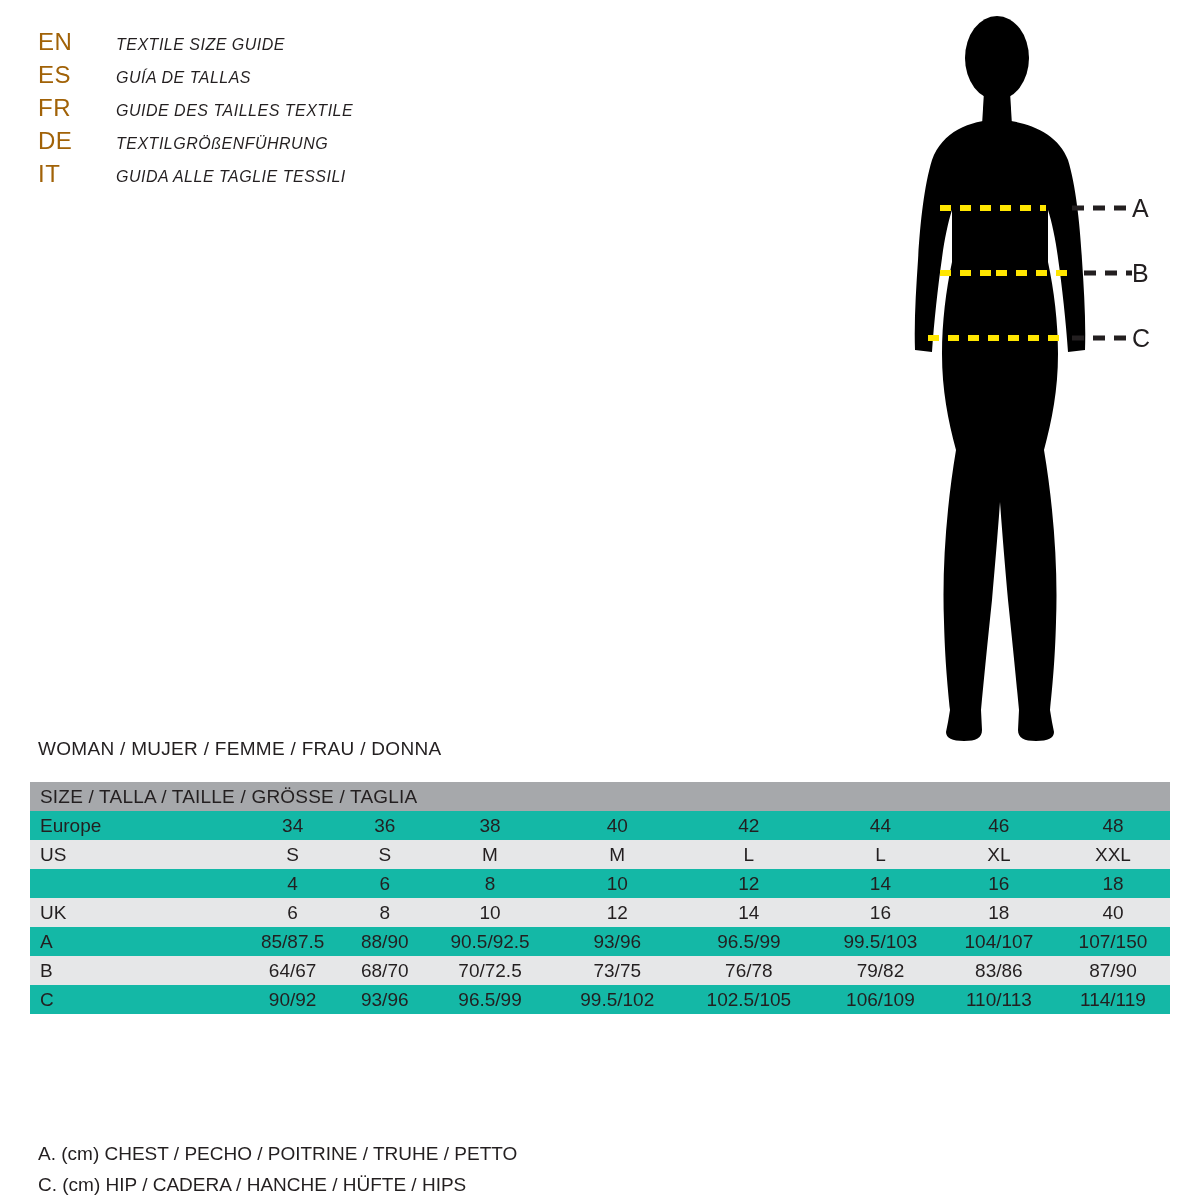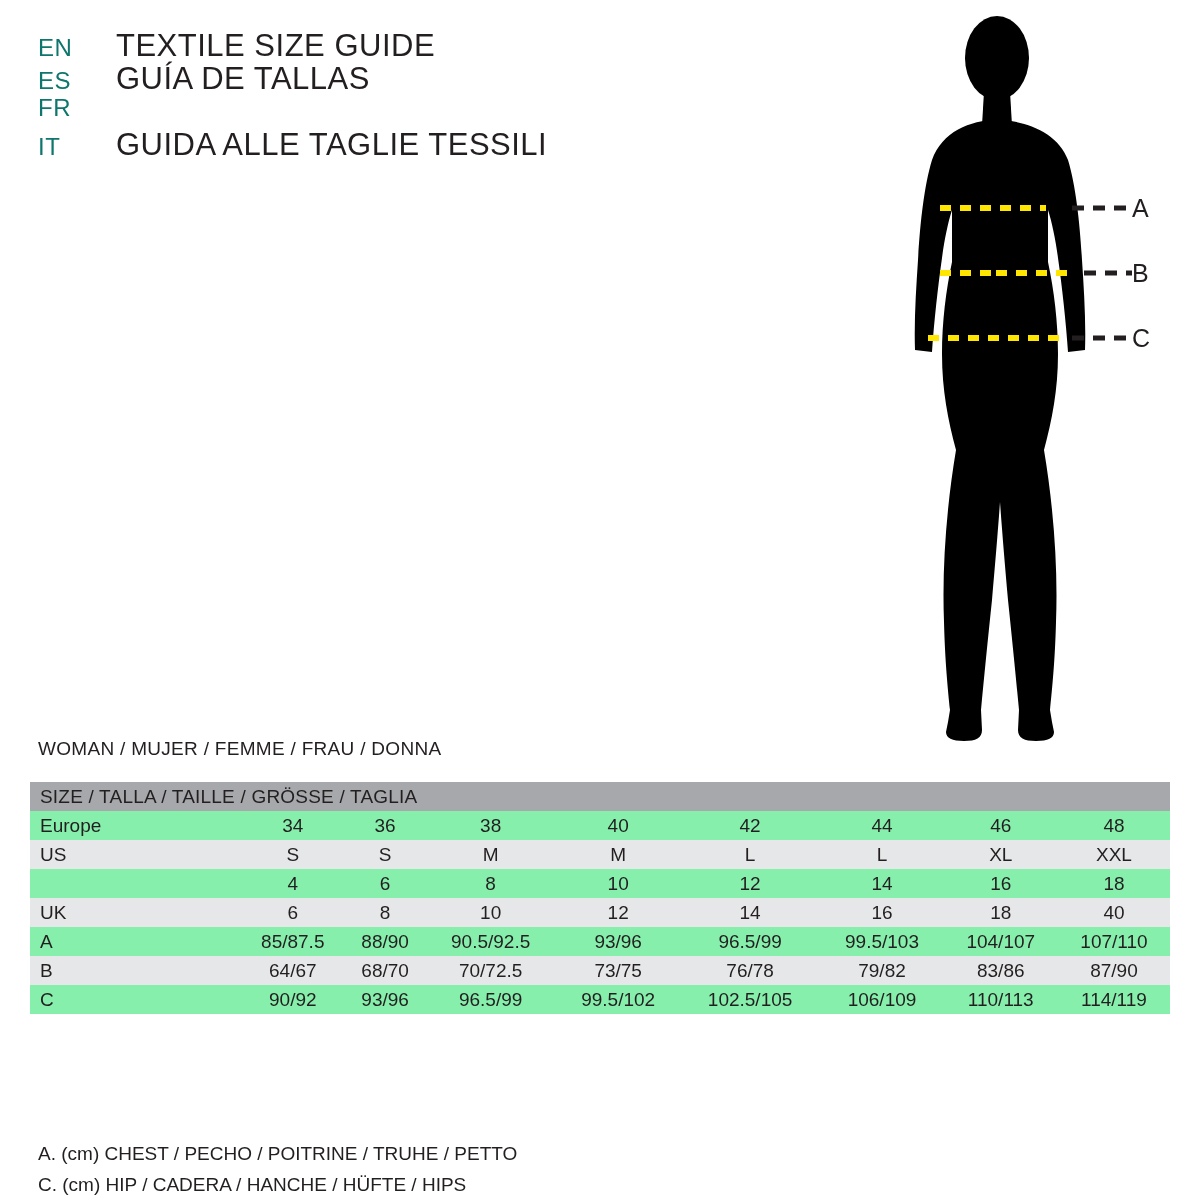--- a/index.html
+++ b/index.html
@@ -25,28 +25,29 @@
   }
   .lang-row {
     display: flex;
     align-items: baseline;
     height: 33px;
   }
   .lang-code {
     width: 78px;
     font-size: 24px;
     letter-spacing: 0.5px;
-    color: #0f766e;
+    color: #a16207;
     flex: 0 0 78px;
   }
   .lang-title {
-    font-size: 31px;
+    font-size: 16px;
     letter-spacing: 0.5px;
     color: #231f20;
     white-space: nowrap;
+    font-style: italic;
   }
 
   
   #figure-area {
     position: absolute;
     left: 860px;
     top: 10px;
     width: 330px;
     height: 740px;
   }
@@ -97,21 +98,21 @@
     width: 200px;
   }
   tr.head-row {
     background: #a6a8ab;
   }
   tr.head-row td {
     font-size: 19px;
     letter-spacing: 0.2px;
   }
   tr.alt-a {
-    background: #86efac;
+    background: #14b8a6;
     margin-top: 12px;
   }
   tr.alt-b {
     background: #e6e7e8;
     padding-left: 36px;
   }
 
   
   #footnotes {
     position: absolute;
@@ -133,20 +134,25 @@
   <div class="lang-row">
     <span class="lang-code">EN</span>
     <span class="lang-title">TEXTILE SIZE GUIDE</span>
   </div>
   <div class="lang-row">
     <span class="lang-code">ES</span>
     <span class="lang-title">GUÍA DE TALLAS</span>
   </div>
   <div class="lang-row">
     <span class="lang-code">FR</span>
+    <span class="lang-title">GUIDE DES TAILLES TEXTILE</span>
+  </div>
+  <div class="lang-row">
+    <span class="lang-code">DE</span>
+    <span class="lang-title">TEXTILGRÖßENFÜHRUNG</span>
   </div>
   <div class="lang-row">
     <span class="lang-code">IT</span>
     <span class="lang-title">GUIDA ALLE TAGLIE TESSILI</span>
   </div>
 </div>
 
 <div id="figure-area">
   <svg id="figure-svg" width="330" height="740" viewBox="0 0 330 740">
 
@@ -265,21 +271,21 @@
 
     <tr class="alt-a">
       <td class="rowhead">A</td>
       <td>85/87.5</td>
       <td>88/90</td>
       <td>90.5/92.5</td>
       <td>93/96</td>
       <td>96.5/99</td>
       <td>99.5/103</td>
       <td>104/107</td>
-      <td>107/110</td>
+      <td>107/150</td>
     </tr>
 
     <tr class="alt-b">
       <td class="rowhead">B</td>
       <td>64/67</td>
       <td>68/70</td>
       <td>70/72.5</td>
       <td>73/75</td>
       <td>76/78</td>
       <td>79/82</td>

